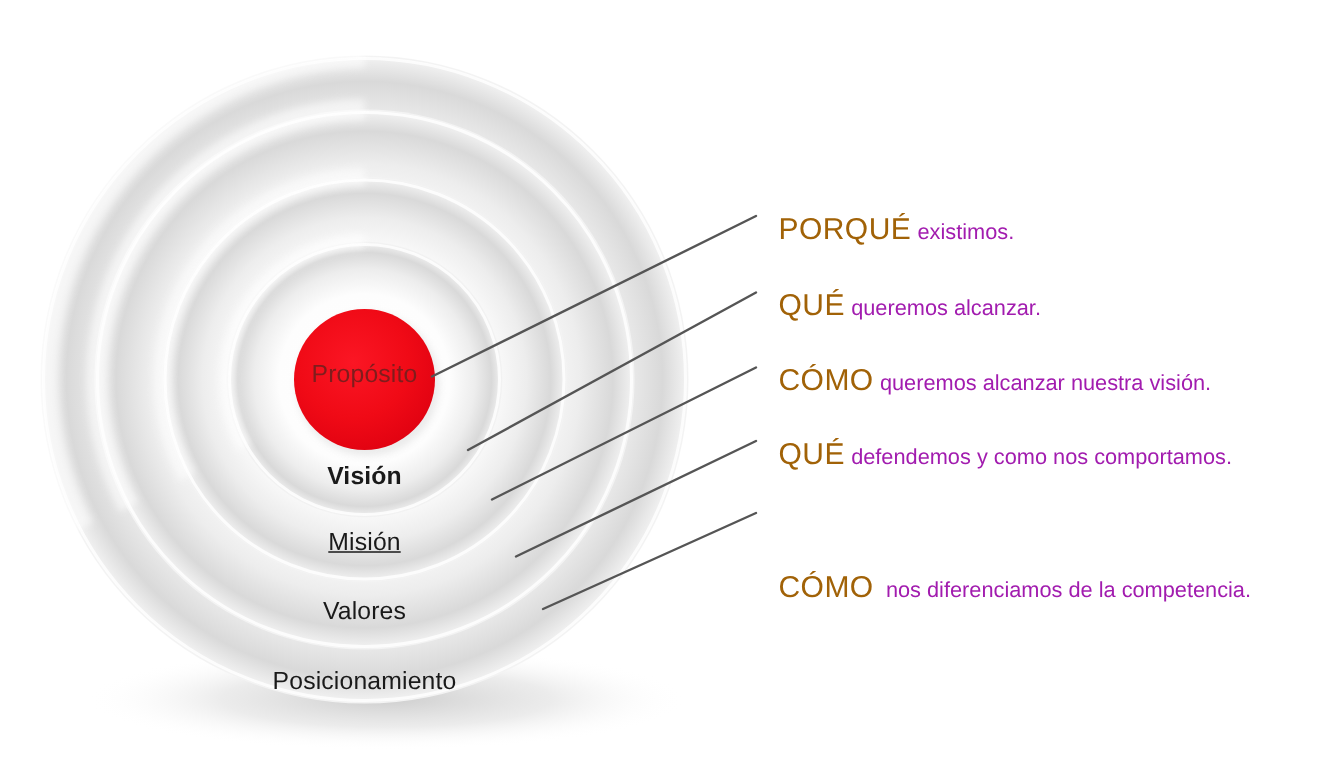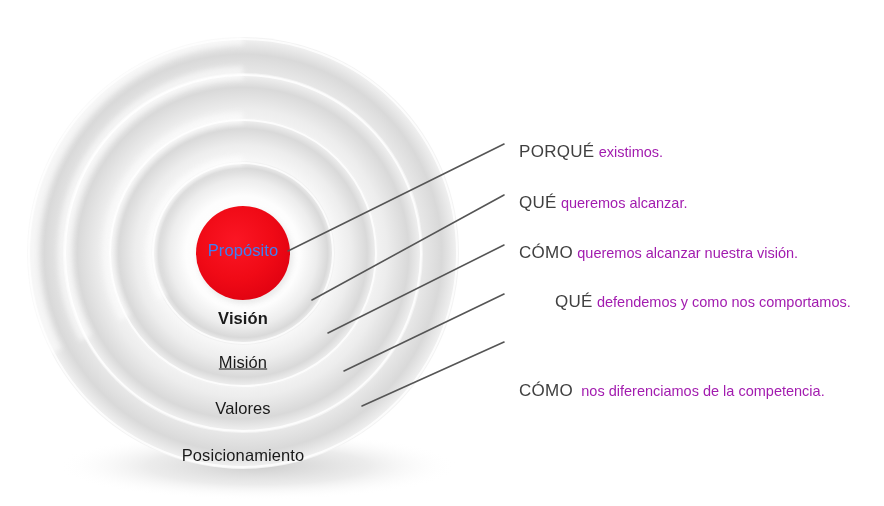--- a/index.html
+++ b/index.html
@@ -31,34 +31,34 @@
     transform: translate(-50%, -50%);
     color: #1a1a1a;
     font-family: "Liberation Sans", sans-serif;
     font-size: 16.5px;
     font-weight: 400;
     letter-spacing: 0.1px;
     white-space: nowrap;
     pointer-events: none;
   }
   .ring-label.core {
-    color: #3b82f6;
+    color: #7f1d1d;
     font-size: 16.5px;
   }
   .callout {
     position: absolute;
     white-space: nowrap;
     font-family: "Liberation Sans", sans-serif;
     font-size: 15px;
     color: #1a1a1a;
     line-height: 1;
   }
   .callout .kw {
-    color: #404040;
-    font-size: 17px;
+    color: #a16207;
+    font-size: 20px;
     letter-spacing: 0.3px;
   }
   .callout .rest {
     color: #a21caf;
     font-size: 14.5px;
   }
 </style>
 </head>
 <body>
 
@@ -159,21 +159,21 @@
   <div class="callout" style="left:519px; top:244px;">
     <span class="kw">CÓMO</span>
     <span class="rest">queremos alcanzar nuestra visión.</span>
   </div>
 
   <div class="callout" style="left:519px; top:194px;">
     <span class="kw">QUÉ</span>
     <span class="rest">queremos alcanzar.</span>
   </div>
 
-  <div class="callout" style="left:519px; top:293px;margin-left:36px;">
+  <div class="callout" style="left:519px; top:293px;">
     <span class="kw">QUÉ</span>
     <span class="rest">defendemos y como nos comportamos.</span>
   </div>
 
   <div class="callout" style="left:519px; top:342px;margin-top:40px;">
     <span class="kw">CÓMO</span>
     <span class="rest" style="margin-left:4px;">nos diferenciamos de la competencia.</span>
   </div>
 
 </div>

